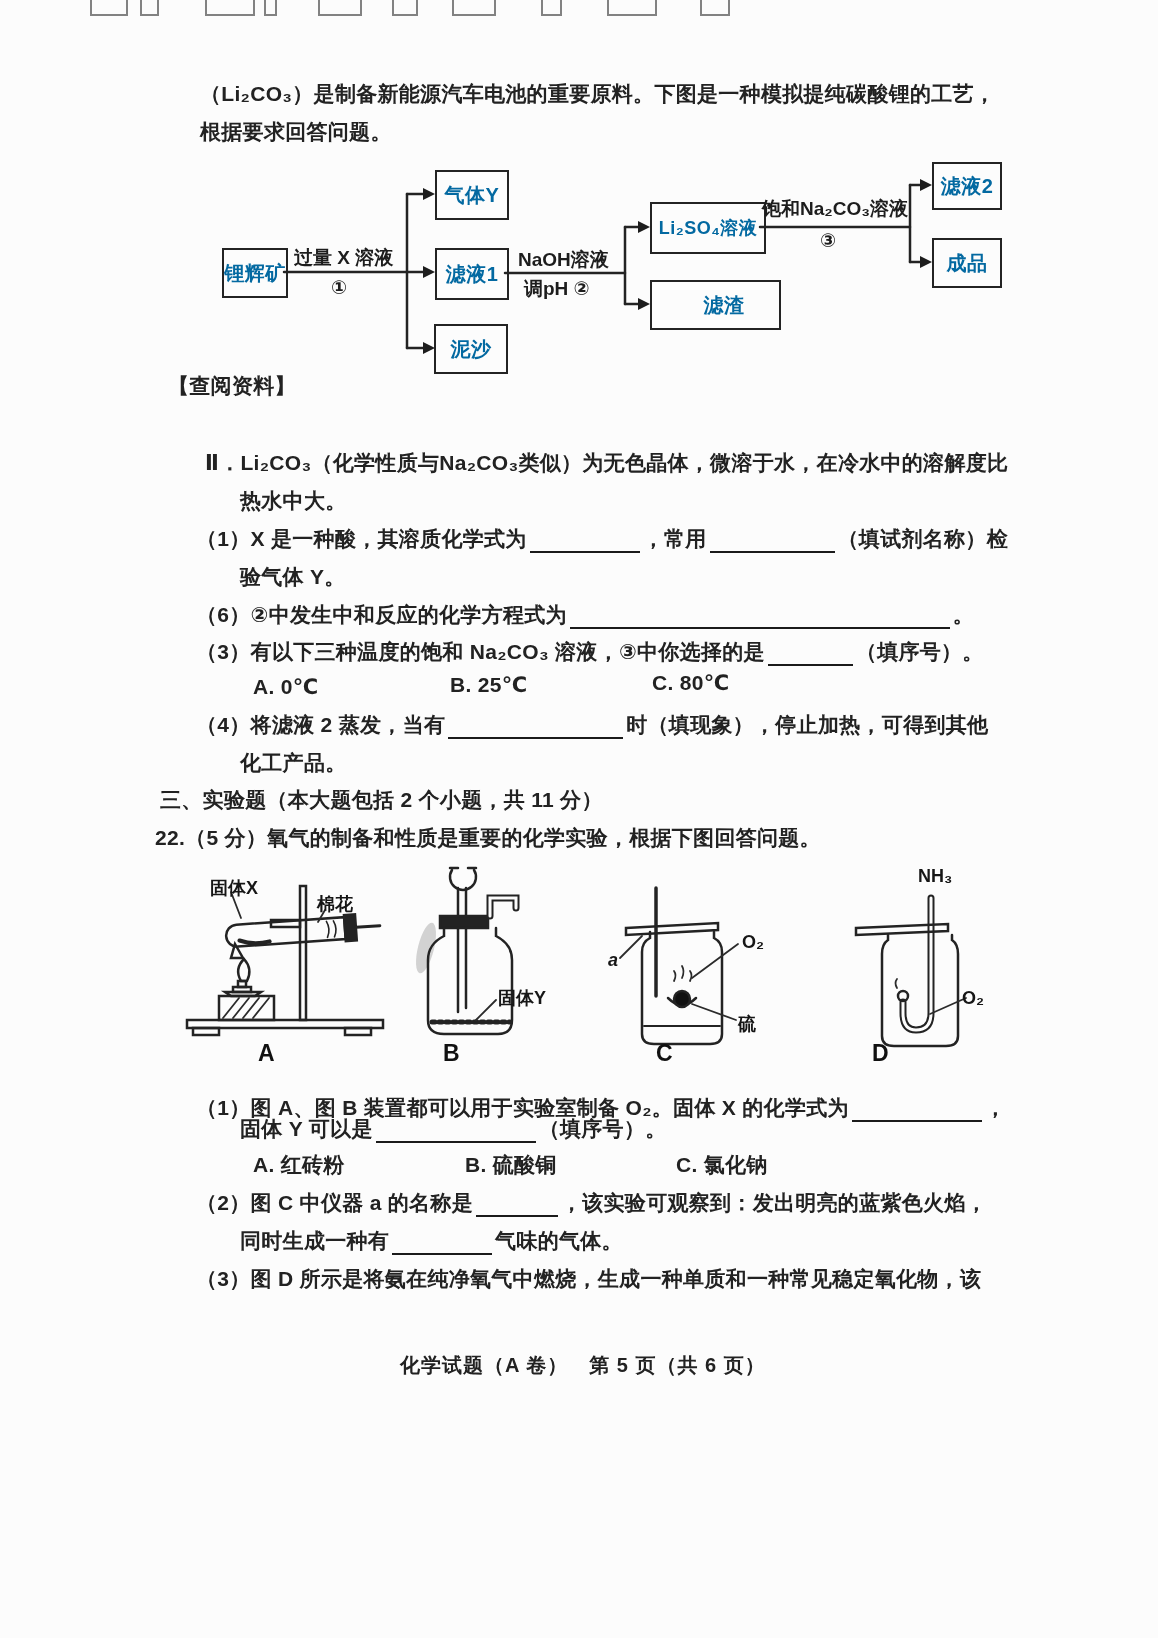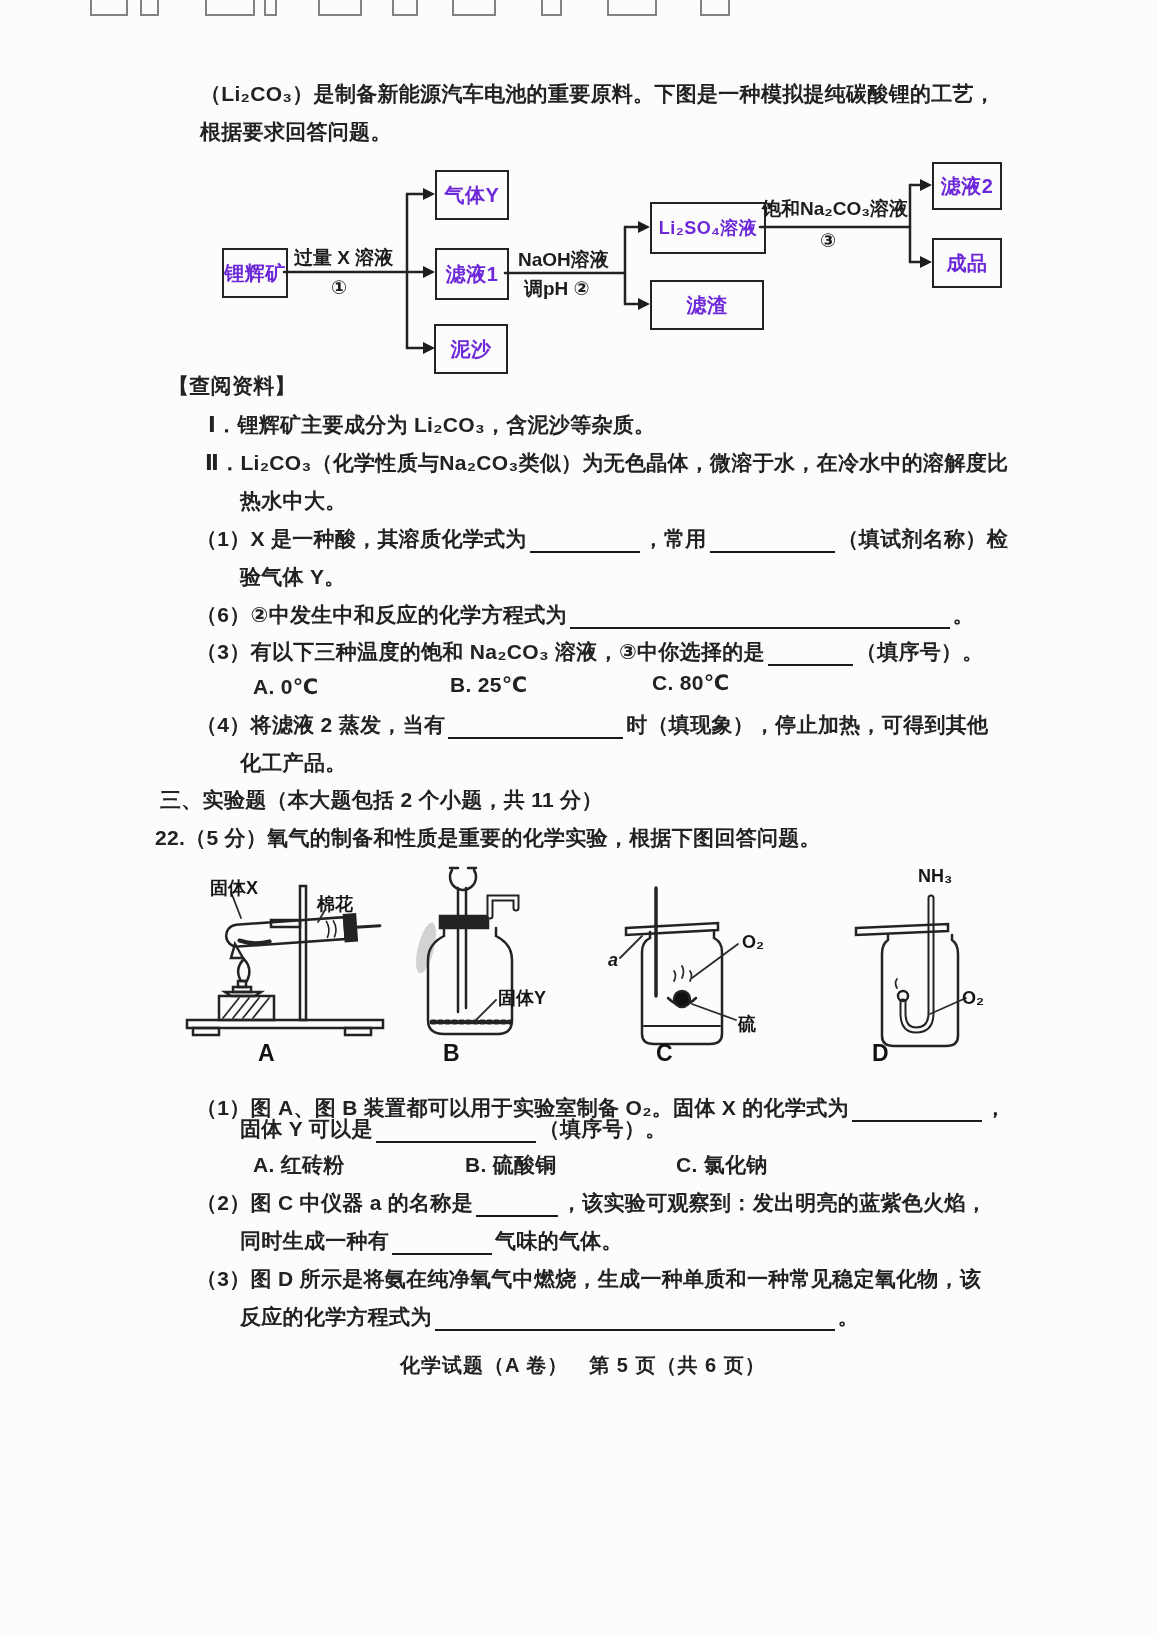--- a/index.html
+++ b/index.html
@@ -1,21 +1,21 @@
 <!DOCTYPE html>
 <html><head>
 <meta charset="utf-8">
 <style>
   html,body{margin:0;padding:0;}
   body{width:1158px;height:1638px;background:#ffffff;font-family:"Liberation Sans","DejaVu Sans",sans-serif;}
   .page{position:relative;width:1158px;height:1638px;background:#fcfcfc;overflow:hidden;color:#1f1f1f;}
   .tline{position:absolute;white-space:nowrap;font-size:21px;font-weight:700;color:#222;letter-spacing:.3px;}
   .blank{display:inline-block;height:1em;border-bottom:2.5px solid #1b1b1b;margin:0 3px;vertical-align:bottom;}
   .fnode{position:absolute;border:2.5px solid #232323;display:flex;align-items:center;justify-content:center;
-         font-size:20px;font-weight:700;color:#6d28d9;background:transparent;letter-spacing:.5px;}
+         font-size:20px;font-weight:700;color:#0369a1;background:transparent;letter-spacing:.5px;}
   .flabel{position:absolute;font-size:19px;font-weight:700;color:#1d1d1d;white-space:nowrap;}
   .figletter{position:absolute;font-size:23px;font-weight:700;color:#111;}
   .figlabel{position:absolute;font-size:18px;font-weight:700;color:#161616;white-space:nowrap;}
   svg{position:absolute;overflow:visible;}
   .ink{stroke:#232323;fill:none;stroke-width:2.5;stroke-linecap:round;}
   .inkthin{stroke:#2b2b2b;fill:none;stroke-width:1.8;}
   .fillink{fill:#1d1d1d;stroke:none;}
   .tube-o{stroke:#232323;fill:none;stroke-width:7;}
   .tube-i{stroke:#fcfcfc;fill:none;stroke-width:3;}
   .artifact{position:absolute;top:-14px;height:26px;border:2.5px solid #4e4e4e;opacity:.7;}
@@ -66,33 +66,32 @@
       <polygon points="725,34 737,40 725,46"></polygon>
       <polygon points="725,111 737,117 725,123"></polygon>
     </g>
   </svg>
 
   <div class="fnode" style="left:222px;top:248px;width:62px;height:46px;">锂辉矿</div>
   <div class="fnode" style="left:435px;top:170px;width:70px;height:46px;">气体Y</div>
   <div class="fnode" style="left:435px;top:248px;width:70px;height:48px;">滤液1</div>
   <div class="fnode" style="left:434px;top:324px;width:70px;height:46px;">泥沙</div>
   <div class="fnode" style="left:650px;top:202px;width:112px;height:48px;font-size:18px;">Li₂SO₄溶液</div>
-  <div class="fnode" style="left:650px;top:280px;width:110px;height:46px;">滤渣</div>
+  <div class="fnode" style="left:650px;top:280px;width:110px;height:46px;padding-left:17px;">滤渣</div>
   <div class="fnode" style="left:932px;top:162px;width:66px;height:44px;">滤液2</div>
   <div class="fnode" style="left:932px;top:238px;width:66px;height:46px;">成品</div>
 
   <div class="flabel" style="left:294px;top:245px;">过量 X 溶液</div>
   <div class="flabel" style="left:331px;top:276px;">①</div>
   <div class="flabel" style="left:518px;top:247px;">NaOH溶液</div>
   <div class="flabel" style="left:524px;top:276px;">调pH ②</div>
   <div class="flabel" style="left:762px;top:196px;">饱和Na₂CO₃溶液</div>
   <div class="flabel" style="left:820px;top:229px;">③</div>
 
   <div class="tline" style="left:168px;top:372px;">【查阅资料】</div>
-  <div class="tline" style="left:208px;top:411px;">Ⅰ．锂辉矿主要成分为 Li₂CO₃，含泥沙等杂质。</div>
   <div class="tline" style="left:205px;top:449px;">Ⅱ．Li₂CO₃（化学性质与Na₂CO₃类似）为无色晶体，微溶于水，在冷水中的溶解度比</div>
   <div class="tline" style="left:240px;top:487px;">热水中大。</div>
 
   <div class="tline" style="left:196px;top:525px;">
     <span>（1）X 是一种酸，其溶质化学式为</span><span class="blank" style="width:110px;"></span><span>，常用</span><span class="blank" style="width:125px;"></span><span>（填试剂名称）检</span>
   </div>
   <div class="tline" style="left:240px;top:563px;">验气体 Y。</div>
 
   <div class="tline" style="left:196px;top:601px;">
     <span>（6）②中发生中和反应的化学方程式为</span><span class="blank" style="width:380px;"></span><span>。</span>
@@ -205,19 +204,16 @@
   <div class="tline" style="left:676px;top:1151px;">C. 氯化钠</div>
 
   <div class="tline" style="left:196px;top:1189px;">
     <span>（2）图 C 中仪器 a 的名称是</span><span class="blank" style="width:82px;"></span><span>，该实验可观察到：发出明亮的蓝紫色火焰，</span>
   </div>
   <div class="tline" style="left:240px;top:1227px;">
     <span>同时生成一种有</span><span class="blank" style="width:100px;"></span><span>气味的气体。</span>
   </div>
 
   <div class="tline" style="left:196px;top:1265px;">（3）图 D 所示是将氨在纯净氧气中燃烧，生成一种单质和一种常见稳定氧化物，该</div>
-  <div class="tline" style="left:240px;top:1303px;">
-    <span>反应的化学方程式为</span><span class="blank" style="width:400px;"></span><span>。</span>
-  </div>
 
   <div class="footer" style="left:400px;top:1352px;">化学试题（A 卷）　第 5 页（共 6 页）</div>
 
 </div>
 
 </body></html>

